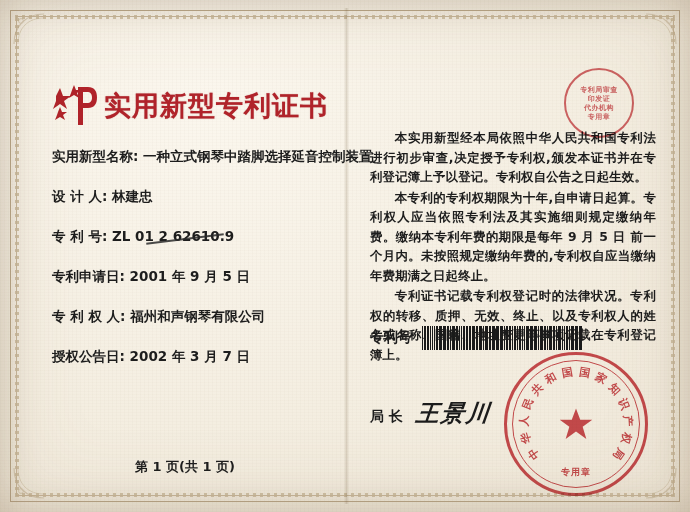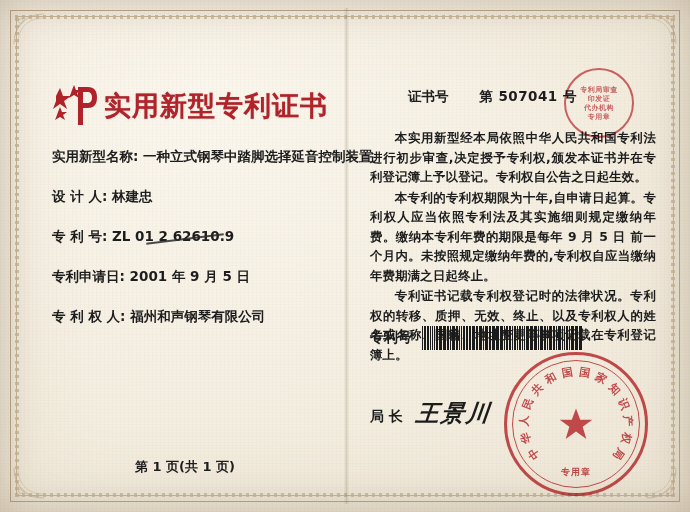--- a/index.html
+++ b/index.html
@@ -358,29 +358,29 @@
     </div>
     <div class="strike"></div>
     <div class="field f4">
       <span>专利申请日:</span>
       <span class="val">2001 年 9 月 5 日</span>
     </div>
     <div class="field f5">
       <span>专 利 权 人:</span>
       <span class="val">福州和声钢琴有限公司</span>
     </div>
+    <div class="field f6">
+      <span>授权公告日:</span>
+      <span class="val">2002 年 3 月 7 日</span>
+    </div>
 
     <div class="page-no">第 1 页(共 1 页)</div>
   </div>
 
   <div class="right">
-    <div class="cert-no-row">
-      <span>证书号</span>
-      <span class="num">第 507041 号</span>
-    </div>
 
     <div class="body-text">
       <p>本实用新型经本局依照中华人民共和国专利法进行初步审查,决定授予专利权,颁发本证书并在专利登记簿上予以登记。专利权自公告之日起生效。</p>
       <p>本专利的专利权期限为十年,自申请日起算。专利权人应当依照专利法及其实施细则规定缴纳年费。缴纳本专利年费的期限是每年 9 月 5 日 前一个月内。未按照规定缴纳年费的,专利权自应当缴纳年费期满之日起终止。</p>
       <p>专利证书记载专利权登记时的法律状况。专利权的转移、质押、无效、终止、以及专利权人的姓名或名称、国籍、地址变更等事项记载在专利登记簿上。</p>
     </div>
 
     <div class="patent-no-line">
       <span>专利号</span>
       <span class="barcode" id="barcode"><i style="width:1px"></i><i style="width:2px"></i><i style="width:2px"></i><i style="width:1px"></i><i style="width:1px"></i><i style="width:1px"></i><i style="width:2px"></i><i style="width:3px"></i><i style="width:3px"></i><i style="width:2px"></i><i style="width:1px"></i><i style="width:3px"></i><i style="width:2px"></i><i style="width:1px"></i><i style="width:1px"></i><i style="width:2px"></i><i style="width:2px"></i><i style="width:2px"></i><i style="width:3px"></i><i style="width:2px"></i><i style="width:3px"></i><i style="width:1px"></i><i style="width:3px"></i><i style="width:2px"></i><i style="width:3px"></i><i style="width:3px"></i><i style="width:3px"></i><i style="width:1px"></i><i style="width:2px"></i><i style="width:2px"></i><i style="width:1px"></i><i style="width:2px"></i><i style="width:1px"></i><i style="width:2px"></i><i style="width:1px"></i><i style="width:1px"></i><i style="width:3px"></i><i style="width:3px"></i><i style="width:3px"></i><i style="width:1px"></i><i style="width:3px"></i><i style="width:2px"></i><i style="width:1px"></i><i style="width:3px"></i><i style="width:2px"></i><i style="width:1px"></i><i style="width:3px"></i><i style="width:1px"></i><i style="width:1px"></i><i style="width:2px"></i><i style="width:1px"></i><i style="width:3px"></i><i style="width:3px"></i><i style="width:3px"></i></span>

